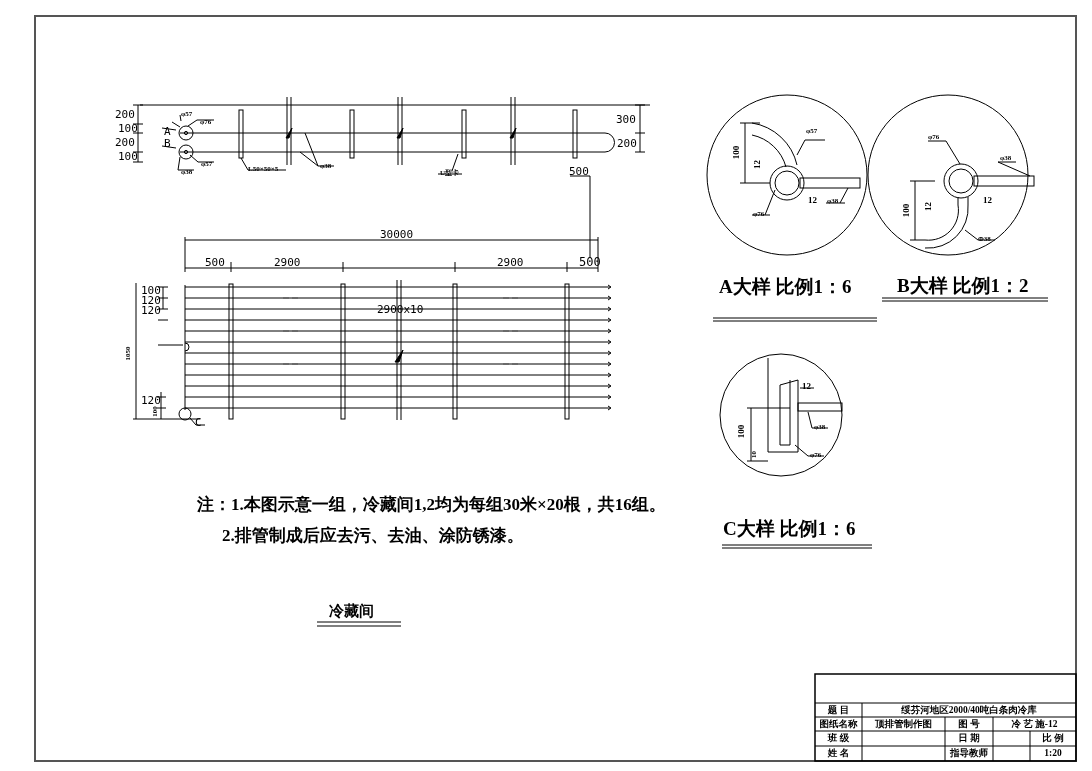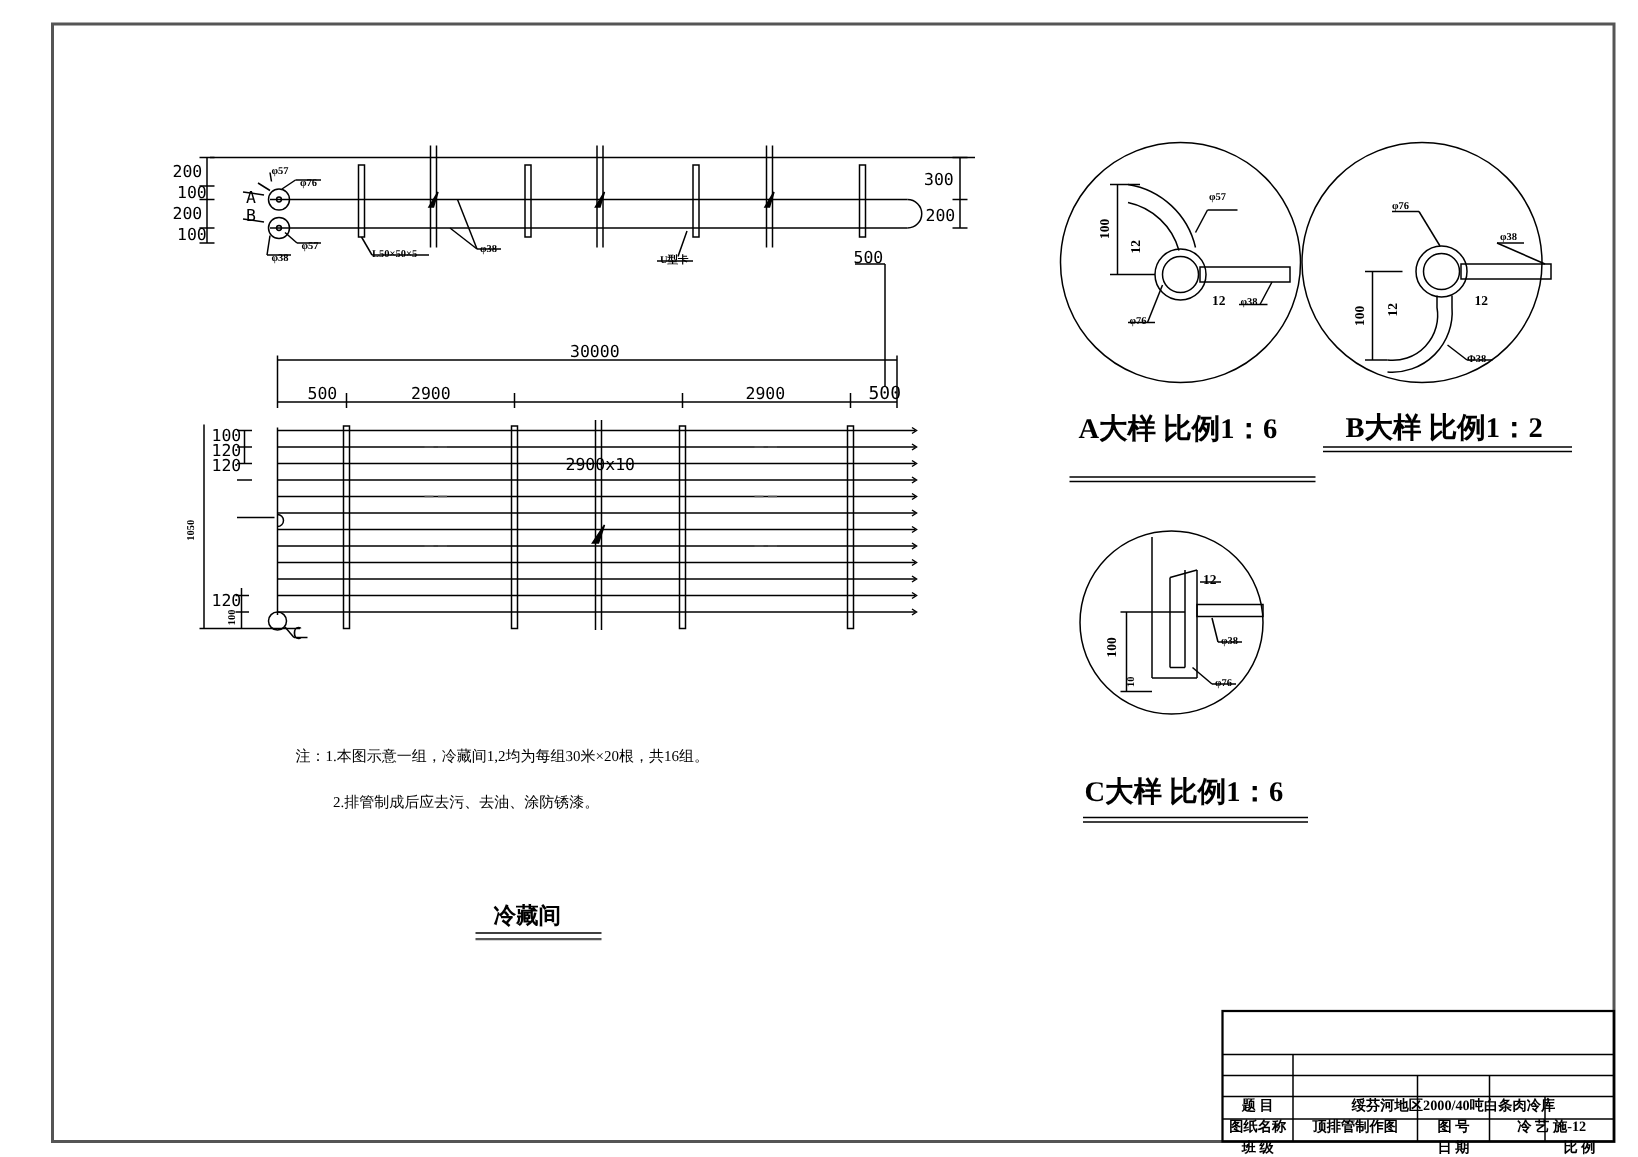--- a/index.html
+++ b/index.html
@@ -3,23 +3,23 @@
 <meta charset="utf-8">
 <style>
   html,body{margin:0;padding:0;background:#ffffff;}
   body{width:1092px;height:771px;position:relative;overflow:hidden;font-family:"DejaVu Sans",sans-serif;}
   #drawing{position:absolute;left:0;top:0;}
   .lbl{position:absolute;color:#000;white-space:nowrap;}
   .dim{font-family:"DejaVu Sans Mono",monospace;font-size:11px;line-height:11px;}
   .tiny{font-family:"Liberation Serif",serif;font-size:7px;font-weight:bold;line-height:7px;}
   .sm{font-family:"Liberation Serif",serif;font-size:9px;font-weight:bold;line-height:9px;}
   .caption{font-family:"Liberation Serif",serif;font-size:19px;font-weight:bold;line-height:18px;}
-  .note{font-family:"Liberation Serif",serif;font-size:10px;font-weight:normal;line-height:12px;}
+  .note{font-family:"Liberation Serif",serif;font-size:17px;font-weight:bold;line-height:12px;}
   .title-main{font-family:"Liberation Serif",serif;font-size:15px;font-weight:bold;line-height:18px;}
-  .tb{position:absolute;font-family:"Liberation Serif",serif;font-size:9.5px;font-weight:bold;line-height:10px;text-align:center;white-space:nowrap;margin-top:28px;}
+  .tb{position:absolute;font-family:"Liberation Serif",serif;font-size:9.5px;font-weight:bold;line-height:10px;text-align:center;white-space:nowrap;}
 </style>
 </head>
 <body>
 
 <svg id="drawing" width="1092" height="771" viewBox="0 0 1092 771" xmlns="http://www.w3.org/2000/svg">
 
   <rect x="35" y="16" width="1041" height="745" fill="none" stroke="#555" stroke-width="2"></rect>
 
   <g stroke="#000" stroke-width="1" fill="none">
 

